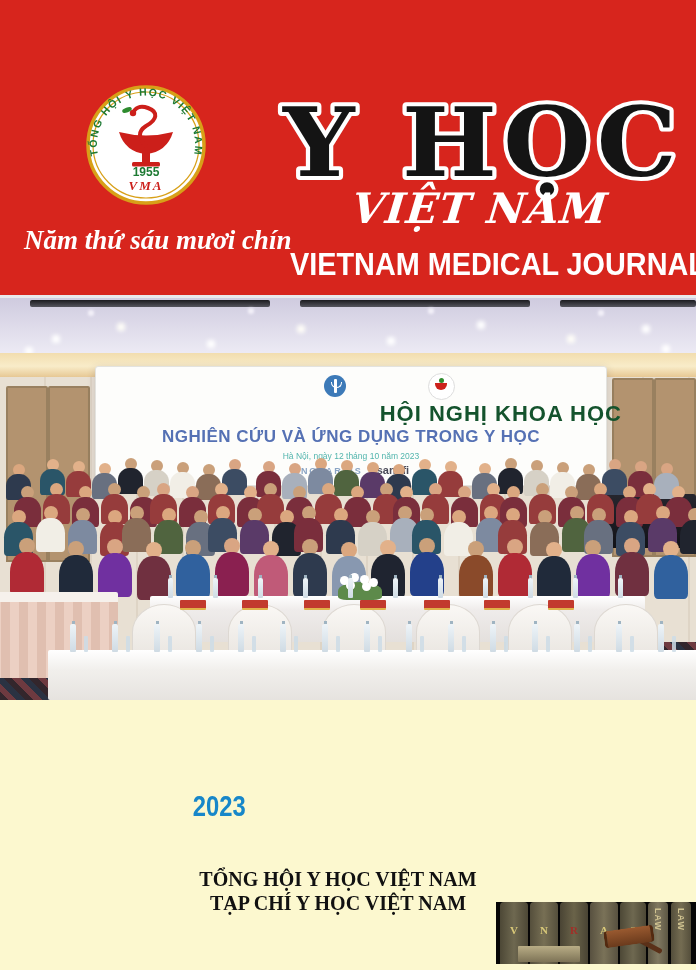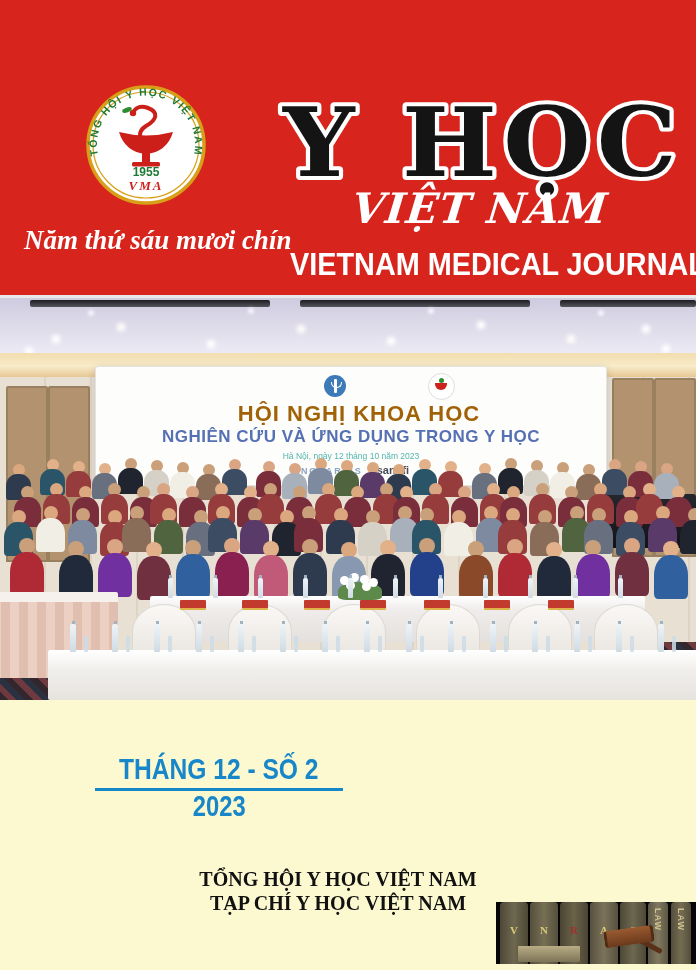--- a/index.html
+++ b/index.html
@@ -44,22 +44,22 @@
   
   #backdrop{position:absolute;left:95px;top:68px;width:510px;height:118px;background:#fdfdfb;
             border:1px solid #e3e3df;border-radius:3px;box-shadow:0 2px 8px rgba(60,50,80,.18);text-align:center;}
   #banner-logos{position:absolute;left:0;top:6px;width:100%;height:28px;}
   #moh-logo{position:absolute;left:228px;top:2px;width:22px;height:22px;border-radius:50%;background:#3d7ab8;}
   #moh-logo i{position:absolute;left:10px;top:4px;width:2.5px;height:14px;background:#fff;border-radius:1px;}
   #moh-logo b{position:absolute;left:7px;top:7px;width:9px;height:5px;border:1.5px solid #fff;border-top:none;border-radius:0 0 8px 8px;}
   #vma-mini{position:absolute;left:332px;top:0;width:25px;height:25px;border-radius:50%;background:#fff;border:1px solid #ddd;}
   #vma-mini i{position:absolute;left:6px;top:9px;width:12px;height:7px;background:#cc221c;border-radius:0 0 10px 10px;}
   #vma-mini b{position:absolute;left:10px;top:4px;width:5px;height:5px;background:#2e8b2e;border-radius:50%;}
-  #banner-title{position:absolute;left:8px;top:34px;width:100%;color:#a16207;
-                font:bold 22px "Liberation Sans",sans-serif;letter-spacing:1px;}
+  #banner-title{position:absolute;left:16px;top:34px;width:100%;color:#14532d;
+                font:bold 22px "Liberation Sans",sans-serif;letter-spacing:1px;text-align:right;}
   #banner-subtitle{position:absolute;left:0;top:60px;width:100%;color:#5571b4;
                    font:bold 17px "Liberation Sans",sans-serif;letter-spacing:.5px;}
   #banner-date{position:absolute;left:0;top:84px;width:100%;color:#52b5ad;font:8.5px "Liberation Sans",sans-serif;}
   #banner-sponsors{position:absolute;left:0;top:97px;width:100%;font-size:10px;}
   #sponsor-novartis{color:#8aa4c4;font-weight:bold;letter-spacing:2px;font-size:9px;}
   #sponsor-sanofi{color:#4a4a58;font-weight:bold;margin-left:14px;font-size:11px;}
   .spark{display:inline-block;width:5px;height:5px;background:#7fb2e0;border-radius:50% 0 50% 0;margin-right:3px;}
 
   
   .person{position:absolute;display:flex;flex-direction:column;align-items:center;}
@@ -610,23 +610,20 @@
         <div class="bottle" style="left: 574px; top: 326px; width: 6px; height: 28px;"></div>
         <div class="glass" style="left: 588px; top: 338px; width: 4px; height: 16px;"></div>
         <div class="bottle" style="left: 616px; top: 326px; width: 6px; height: 28px;"></div>
         <div class="glass" style="left: 630px; top: 338px; width: 4px; height: 16px;"></div>
         <div class="bottle" style="left: 658px; top: 326px; width: 6px; height: 28px;"></div>
         <div class="glass" style="left: 672px; top: 338px; width: 4px; height: 16px;"></div>
       </div>
     <div id="front-table"></div>
   </div>
 
-  <div id="issue-month">
-    <span>THÁNG 12 - SỐ 2</span>
-  </div>
   <div id="issue-year">
     <span>2023</span>
   </div>
 
   <div id="footer-org">TỔNG HỘI Y HỌC VIỆT NAM</div>
   <div id="footer-journal">TẠP CHÍ Y HỌC VIỆT NAM</div>
 
   <div id="books">
     <div class="spine" style="left:4px;width:28px;background:linear-gradient(90deg,#4d4836,#6e6850,#4d4836)">
       <div class="spine-letter">V</div>

